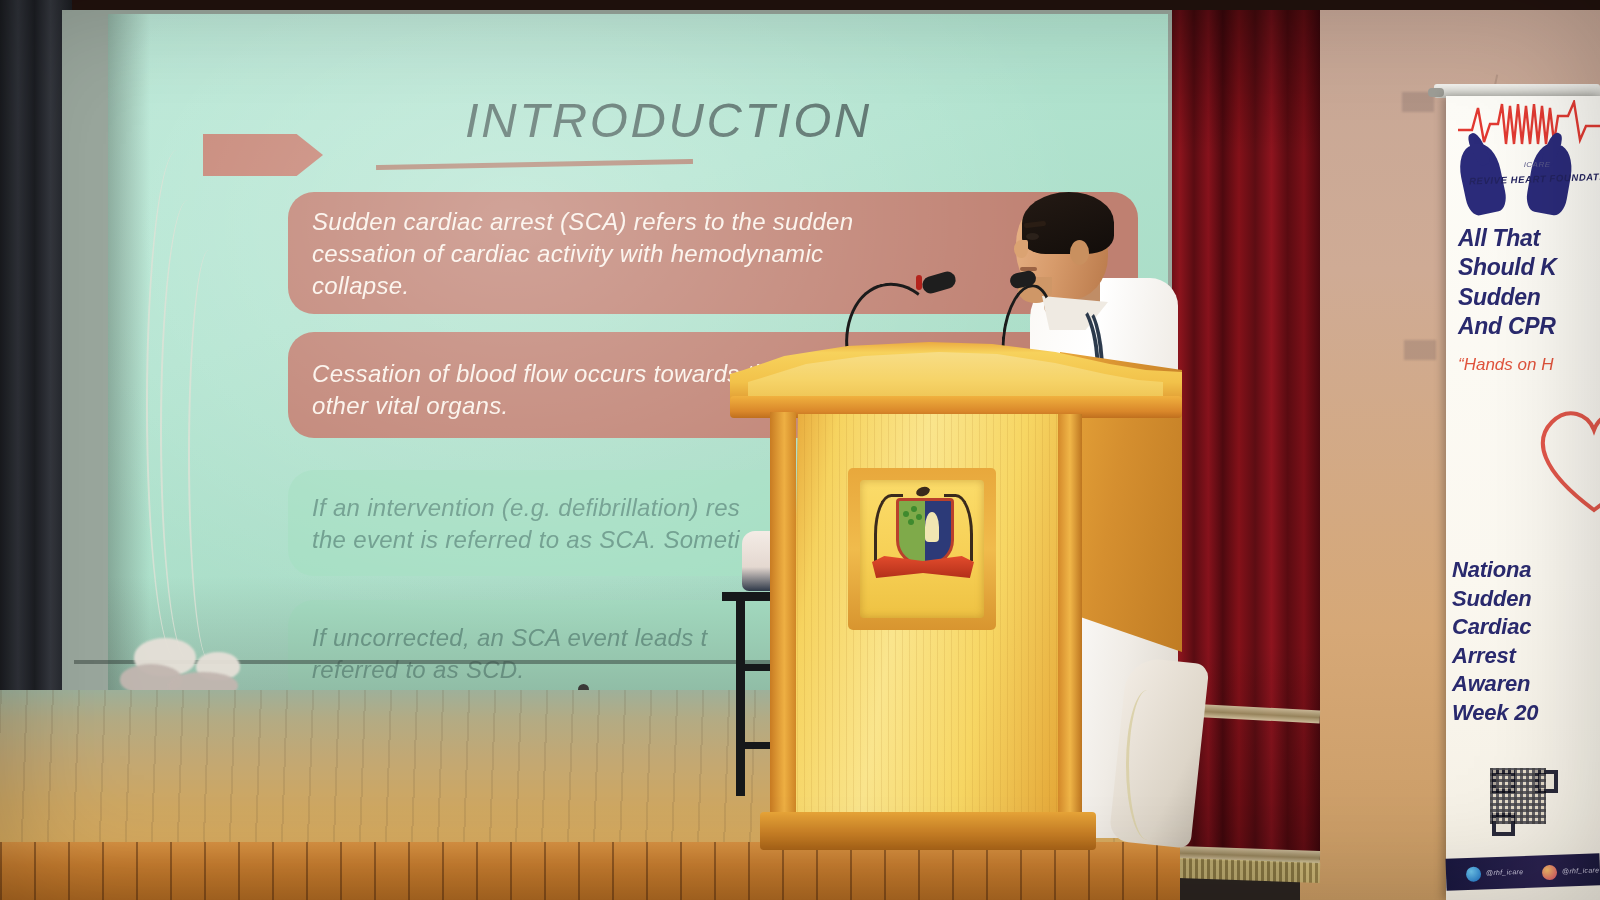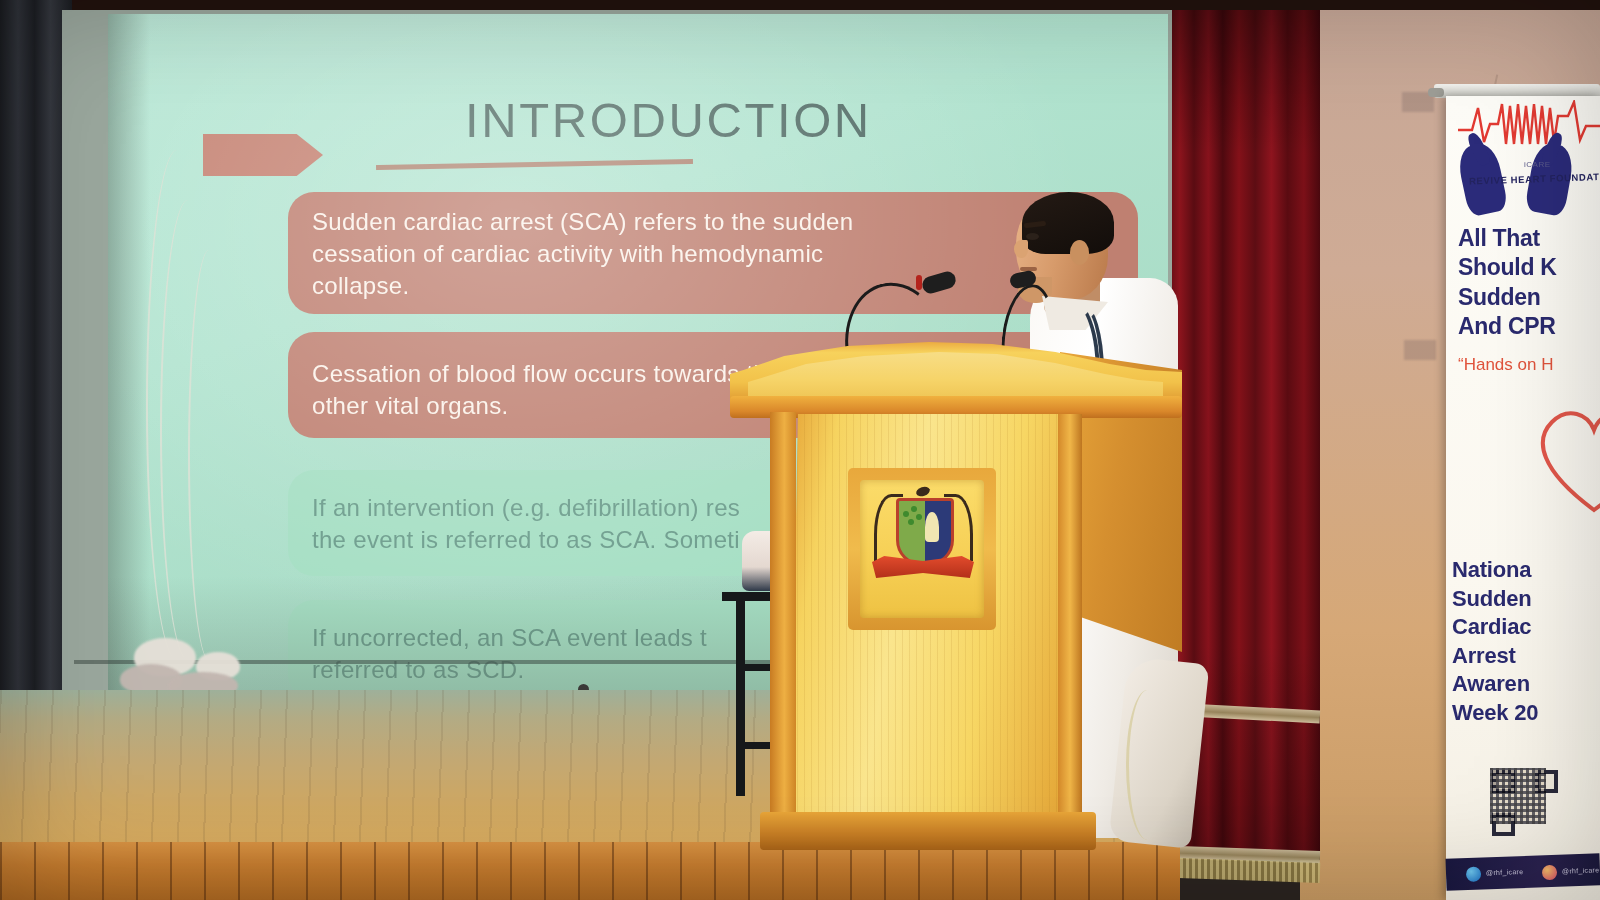--- a/index.html
+++ b/index.html
@@ -1,17 +1,17 @@
 <!DOCTYPE html>
 <html><head>
 <meta charset="utf-8">
 <style>
   html,body{margin:0;padding:0;background:#000;}
   #stage{position:relative;width:1600px;height:900px;overflow:hidden;
-         font-family:"Liberation Sans",sans-serif;background:#2b2420;}
+         font-family:"Liberation Sans",sans-serif;background:#2b2420;font-style:italic;}
 
   
   .wall{position:absolute;left:1300px;top:0;width:300px;height:900px;
         background:linear-gradient(180deg,#c6a797 0%,#cfab95 30%,#d6a877 70%,#c99b63 100%);}
   .wall-patch{position:absolute;background:rgba(120,100,95,.30);filter:blur(1px);}
   .wall-crack{position:absolute;background:rgba(120,95,85,.25);filter:blur(.6px);}
 
   
   .redcurtain{position:absolute;left:1140px;top:0;width:180px;height:860px;
      background:linear-gradient(90deg,#5d0d14 0%,#7d1019 7%,#540a11 14%,#8d141d 22%,

